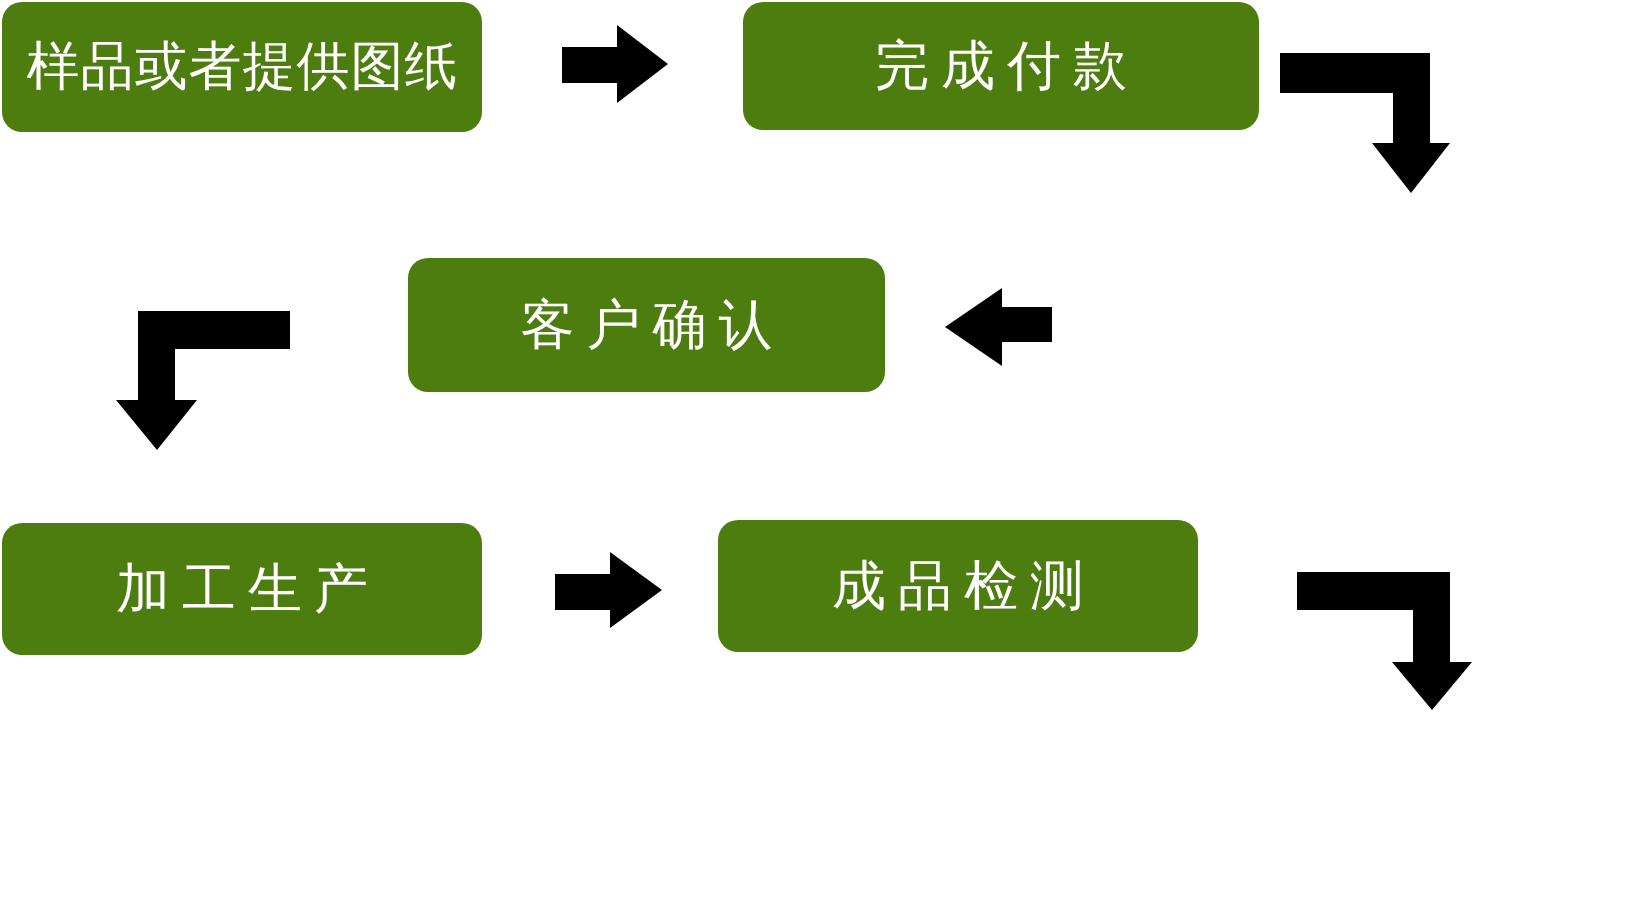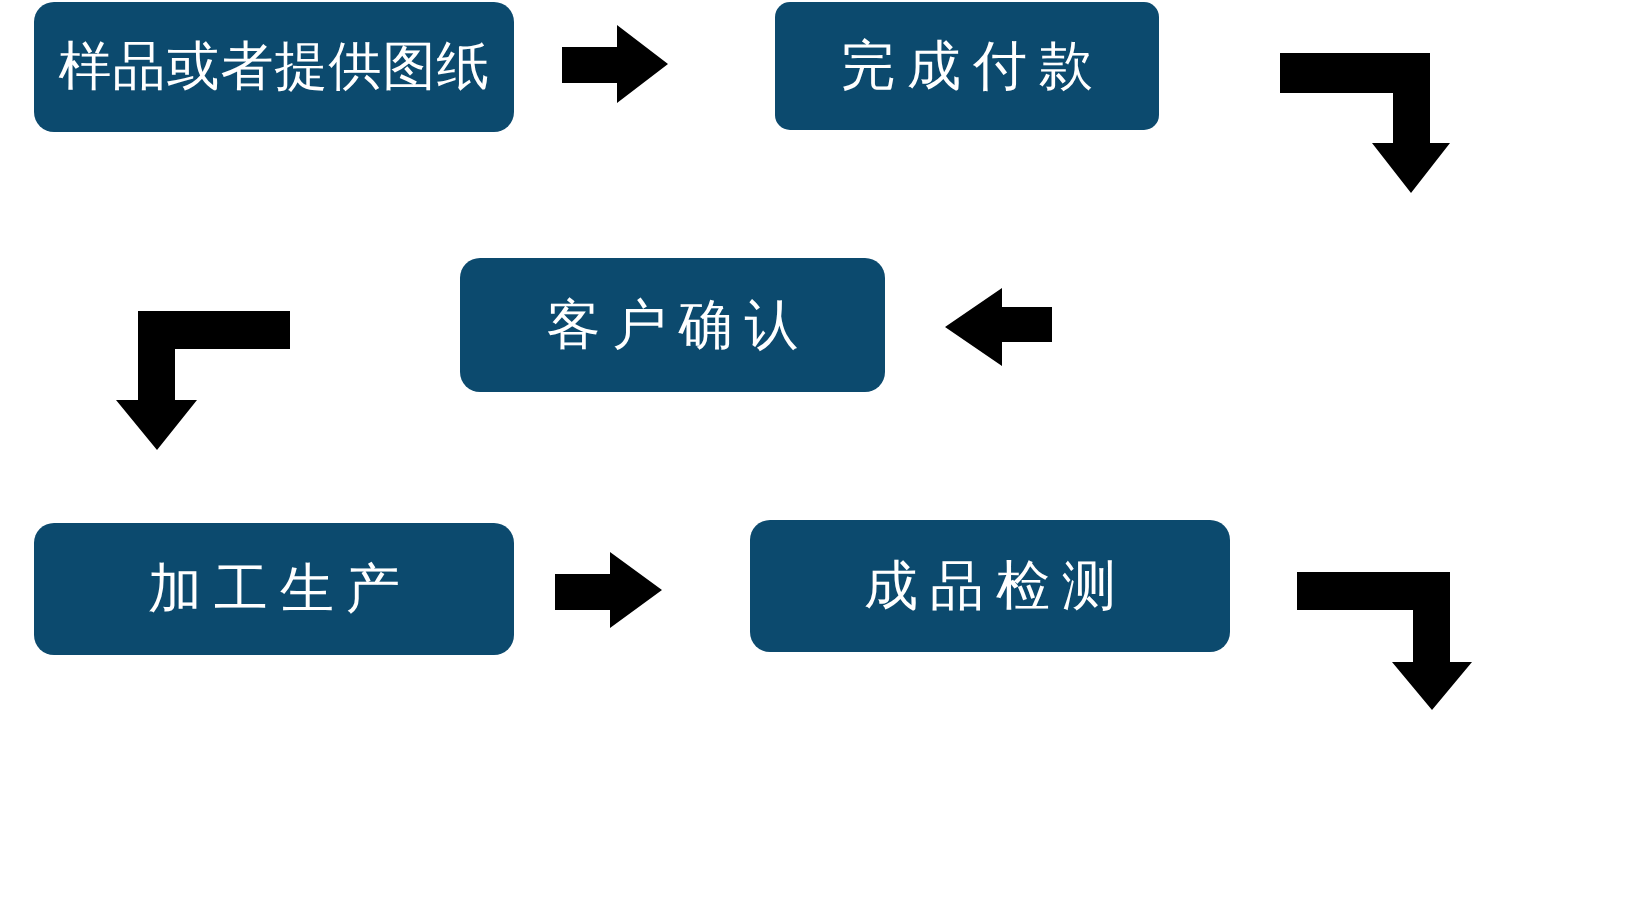--- a/index.html
+++ b/index.html
@@ -10,43 +10,42 @@
   #canvas {
     position: relative;
     width: 1634px;
     height: 916px;
     background: #ffffff;
     overflow: hidden;
     font-family: "Liberation Sans", "DejaVu Sans", sans-serif;
   }
   .node {
     position: absolute;
-    background: #0c4a6e;
+    background: #4d7c0f;
     color: #ffffff;
     border-radius: 20px;
     display: flex;
     align-items: center;
     justify-content: center;
     font-size: 54px;
     font-weight: 500;
     letter-spacing: 12px;
     text-indent: 12px;
     white-space: nowrap;
     box-sizing: border-box;
-    margin-left: 32px;
   }
   .node--tight {
     letter-spacing: 1px;
     text-indent: 1px;
     font-size: 53px;
   }
   #node-sample  { left: 2px;    top: 2px;   width: 480px; height: 130px; }
-  #node-payment { left: 743px;  top: 2px;   width: 384px; height: 128px; border-radius: 15px; }
+  #node-payment { left: 743px;  top: 2px;   width: 516px; height: 128px; }
   #node-draw    { left: 1105px; top: 257px; width: 479px; height: 130px; }
-  #node-confirm { left: 428px;  top: 258px; width: 425px; height: 134px; font-family: Liberation Serif, serif; }
+  #node-confirm { left: 408px;  top: 258px; width: 477px; height: 134px; font-family: Liberation Serif, serif; }
   #node-produce { left: 2px;    top: 523px; width: 480px; height: 132px; }
   #node-inspect { left: 718px;  top: 520px; width: 480px; height: 132px; }
   #node-ship    { left: 1153px; top: 782px; width: 479px; height: 128px; }
   #arrow-layer {
     position: absolute;
     left: 0;
     top: 0;
     width: 1634px;
     height: 916px;
   }

